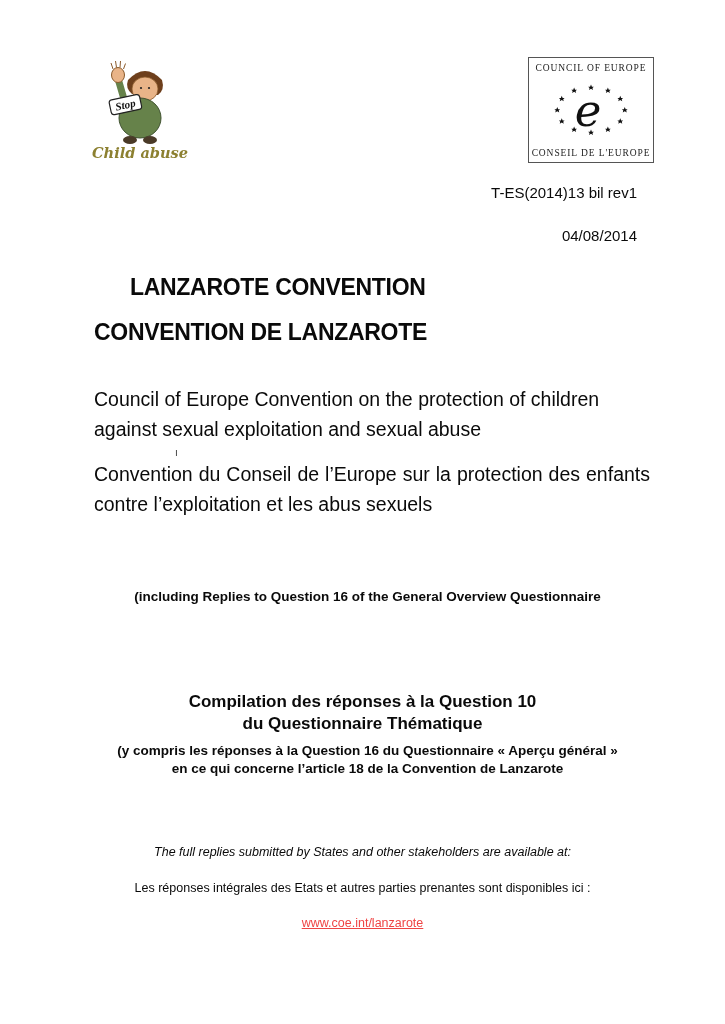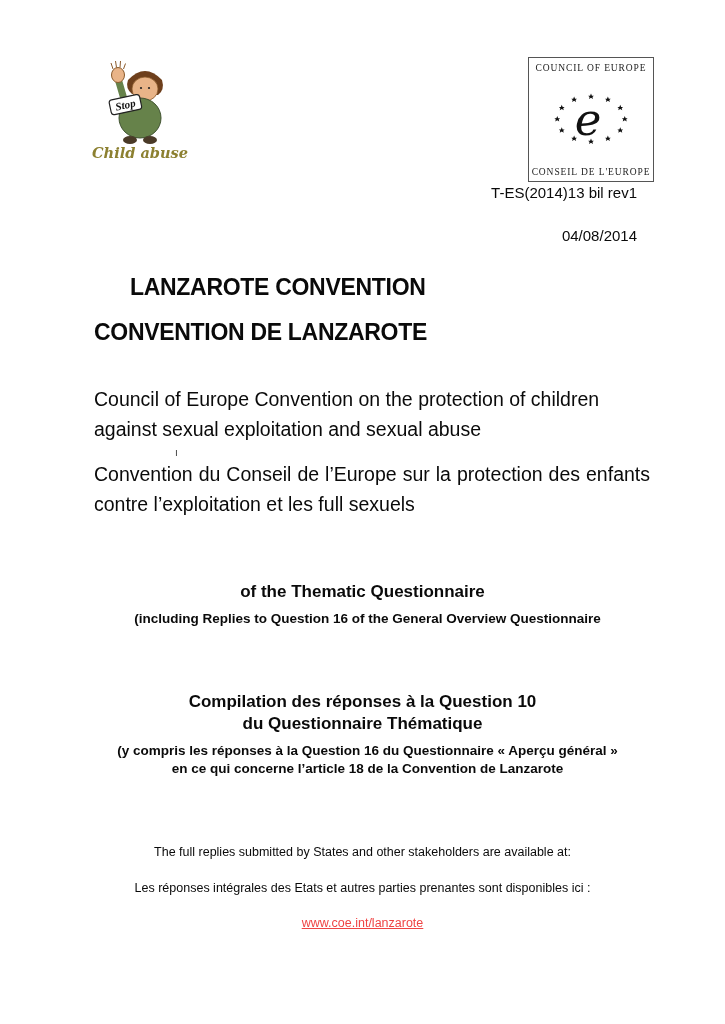--- a/index.html
+++ b/index.html
@@ -11,21 +11,21 @@
   }
   .page { position: relative; width: 725px; height: 1024px; background: #fff; overflow: hidden; }
   .abs { position: absolute; }
   h1, p, div { margin: 0; padding: 0; }
 
   
   .stop-logo { left: 88px; top: 58px; width: 104px; height: 108px; }
 
   
   .coe-logo {
-    left: 528px; top: 57px; width: 126px; height: 125px;
+    left: 528px; top: 57px; width: 126px; height: 106px;
     border: 1px solid #555; box-sizing: border-box; background: #fff;
     display: flex; flex-direction: column; justify-content: space-between; align-items: center;
     padding: 5px 2px 4px 2px;
   }
   .coe-label {
     font-family: "Liberation Serif", serif;
     font-size: 9.5px; letter-spacing: 0.9px; color: #222; white-space: nowrap;
   }
   .coe-emblem { flex: 0 0 auto; }
   .coe-emblem .e-glyph { font-family: "DejaVu Serif", serif; font-style: italic; fill: #111; }
@@ -43,21 +43,21 @@
   .stray { left: 175px; top: 447px; font-size: 10px; color: #333; }
   .sub-fr { top: 459px; text-align: justify; }
 
   .center-block { left: 0; width: 725px; text-align: center; }
   .comp-line { font-size: 17px; font-weight: bold; line-height: 22px; }
   .comp-note { font-size: 13.5px; font-weight: bold; line-height: 18px; margin-left: 10px; }
   .note-gap  { margin-top: 7px; }
   .comp-en { top: 581px; }
   .comp-fr { top: 691px; }
 
-  .foot-en   { top: 845px; font-size: 12.5px; }
+  .foot-en   { top: 845px; font-size: 12.5px; font-style: italic; }
   .foot-fr   { top: 881px; font-size: 12.5px; }
   .foot-link { top: 916px; font-size: 12.5px; }
   a.link { color: #ef4444; text-decoration: underline; }
 </style>
 </head>
 <body>
 
 <div class="page">
 
   <svg class="abs stop-logo" viewBox="0 0 104 108">
@@ -117,24 +117,23 @@
   </div>
 
   <div class="abs doc-ref">T-ES(2014)13 bil rev1</div>
   <div class="abs doc-date">04/08/2014</div>
 
   <h1 class="abs title title-en">LANZAROTE CONVENTION</h1>
   <h1 class="abs title title-fr">CONVENTION DE LANZAROTE</h1>
 
   <p class="abs subtitle sub-en">Council of Europe Convention on the protection of children against sexual exploitation and sexual abuse</p>
   <span class="abs stray">ı</span>
-  <p class="abs subtitle sub-fr">Convention du Conseil de l’Europe sur la protection des enfants contre l’exploitation et les full sexuels</p>
+  <p class="abs subtitle sub-fr">Convention du Conseil de l’Europe sur la protection des enfants contre l’exploitation et les abus sexuels</p>
 
   <div class="abs center-block comp-en">
-    <div class="comp-line">of the Thematic Questionnaire</div>
     <div class="comp-note note-gap">(including Replies to Question 16 of the General Overview Questionnaire</div>
   </div>
 
   <div class="abs center-block comp-fr">
     <div class="comp-line">Compilation des réponses à la Question 10</div>
     <div class="comp-line">du Questionnaire Thématique</div>
     <div class="comp-note note-gap">(y compris les réponses à la Question 16 du Questionnaire « Aperçu général »</div>
     <div class="comp-note">en ce qui concerne l’article 18 de la Convention de Lanzarote</div>
   </div>
 

